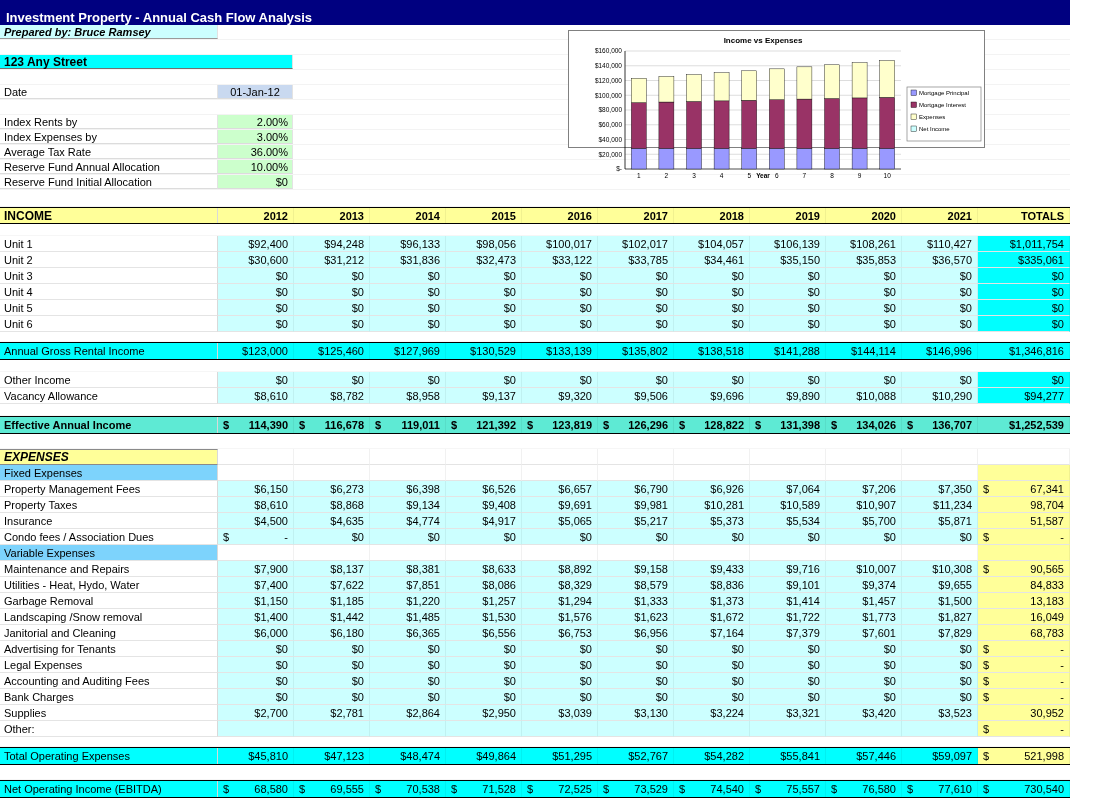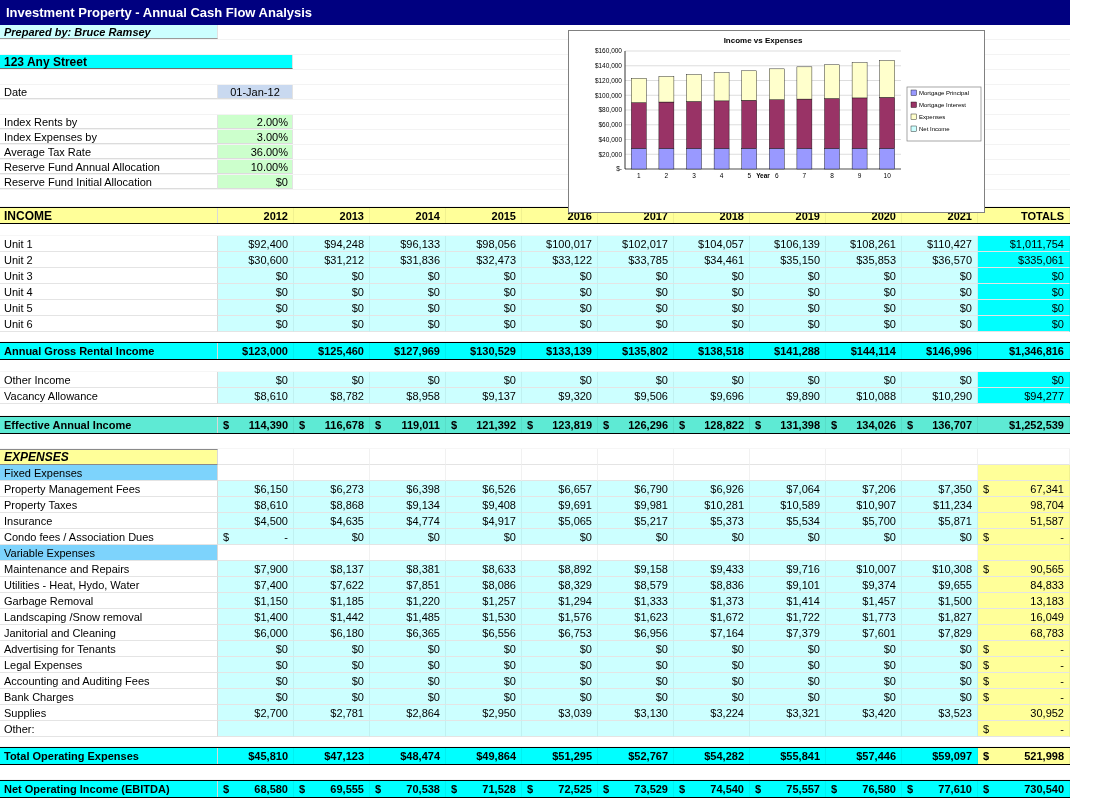--- a/index.html
+++ b/index.html
@@ -1,19 +1,19 @@
 <!DOCTYPE html>
 <html><head>
 <meta charset="utf-8">
 <style>
   *{box-sizing:border-box;margin:0;padding:0}
   html,body{width:1096px;height:806px}
   body{background:#fff;font-family:"Liberation Sans",sans-serif;font-size:11px;color:#000;position:relative;overflow:hidden}
   .sheet{width:1070px;position:relative}
-  .titlebar{height:25px;background:#000080;color:#fff;font-weight:bold;font-size:13px;display:flex;align-items:center;padding-left:6px}
+  .titlebar{height:25px;background:#000080;color:#fff;font-weight:bold;font-size:13px;display:flex;align-items:flex-end;padding-left:6px}
   
   .trow{display:flex;height:15px;align-items:stretch;border-bottom:1px solid #F3F3F3}
   .trow.sp{border-bottom:1px solid #F3F3F3}
   .tc{display:flex;align-items:center;padding:0 4px;border-right:1px solid #E3E3E3;border-bottom:1px solid #DCDCDC}
   .tc-label{width:218px}
   .tc-val{width:75px;justify-content:flex-end}
   .prep{width:218px;background:#CCFFFF;font-weight:bold;font-style:italic;border-bottom:1px solid #9a9a9a}
   .addr{width:293px;background:#00FFFF;font-weight:bold;font-size:12px;border-bottom:1px solid #707070}
   .dateval{background:#C9D9F0;justify-content:center}
   .pval{background:#CCFFCC}
@@ -24,31 +24,31 @@
   .c.lab{padding-left:4px;border-right:1px solid #D9D9D9}
   .c.num{justify-content:flex-end}
   .c.acct{justify-content:space-between}
   .header{background:#FFFF99;font-weight:bold;border-top:1px solid #000;border-bottom:1px solid #000;height:17px}
   .header .c{border-bottom:none;background:#FFFF99}
   .header .lab{font-size:12px}
   .unit .c.num{background:#CCFFFF}
   .unit .c.total{background:#00FFFF}
   .expense .c.num{background:#CCFFFF}
   .expense .c.total{background:#FFFF99}
-  .sum-cyan{font-weight:bold;border-top:1px solid #000;border-bottom:1px solid #000;height:18px}
+  .sum-cyan{font-weight:normal;border-top:1px solid #000;border-bottom:1px solid #000;height:18px}
   .sum-cyan .c{background:#00FFFF;border-bottom:none}
   .sum-cyan.tot-yellow .c.total{background:#FFFF99}
   .sum-blue{font-weight:bold;border-top:1px solid #000;border-bottom:1px solid #000;height:18px}
   .sum-blue .c{background:#5eead4;border-bottom:none}
   .subhead .lab{background:#7dd3fc;font-weight:normal}
   .subhead .c.total{background:#FFFF99}
   .exp-head{height:16px}
   .exp-head .lab{background:#FFFF99;font-weight:bold;font-style:italic;font-size:12px;border-top:1px solid #8a8a8a;border-bottom:1px solid #8a8a8a}
   
-  .chart-box{position:absolute;left:568px;top:30px;width:417px;height:183px;background:#fff;border:1px solid #808080;z-index:10}
+  .chart-box{position:absolute;left:568px;top:30px;width:417px;height:118px;background:#fff;border:1px solid #808080;z-index:10}
 </style>
 </head>
 <body>
 
 <div class="sheet">
 
   <div class="titlebar">
     <span>Investment Property - Annual Cash Flow Analysis</span>
   </div>
 

